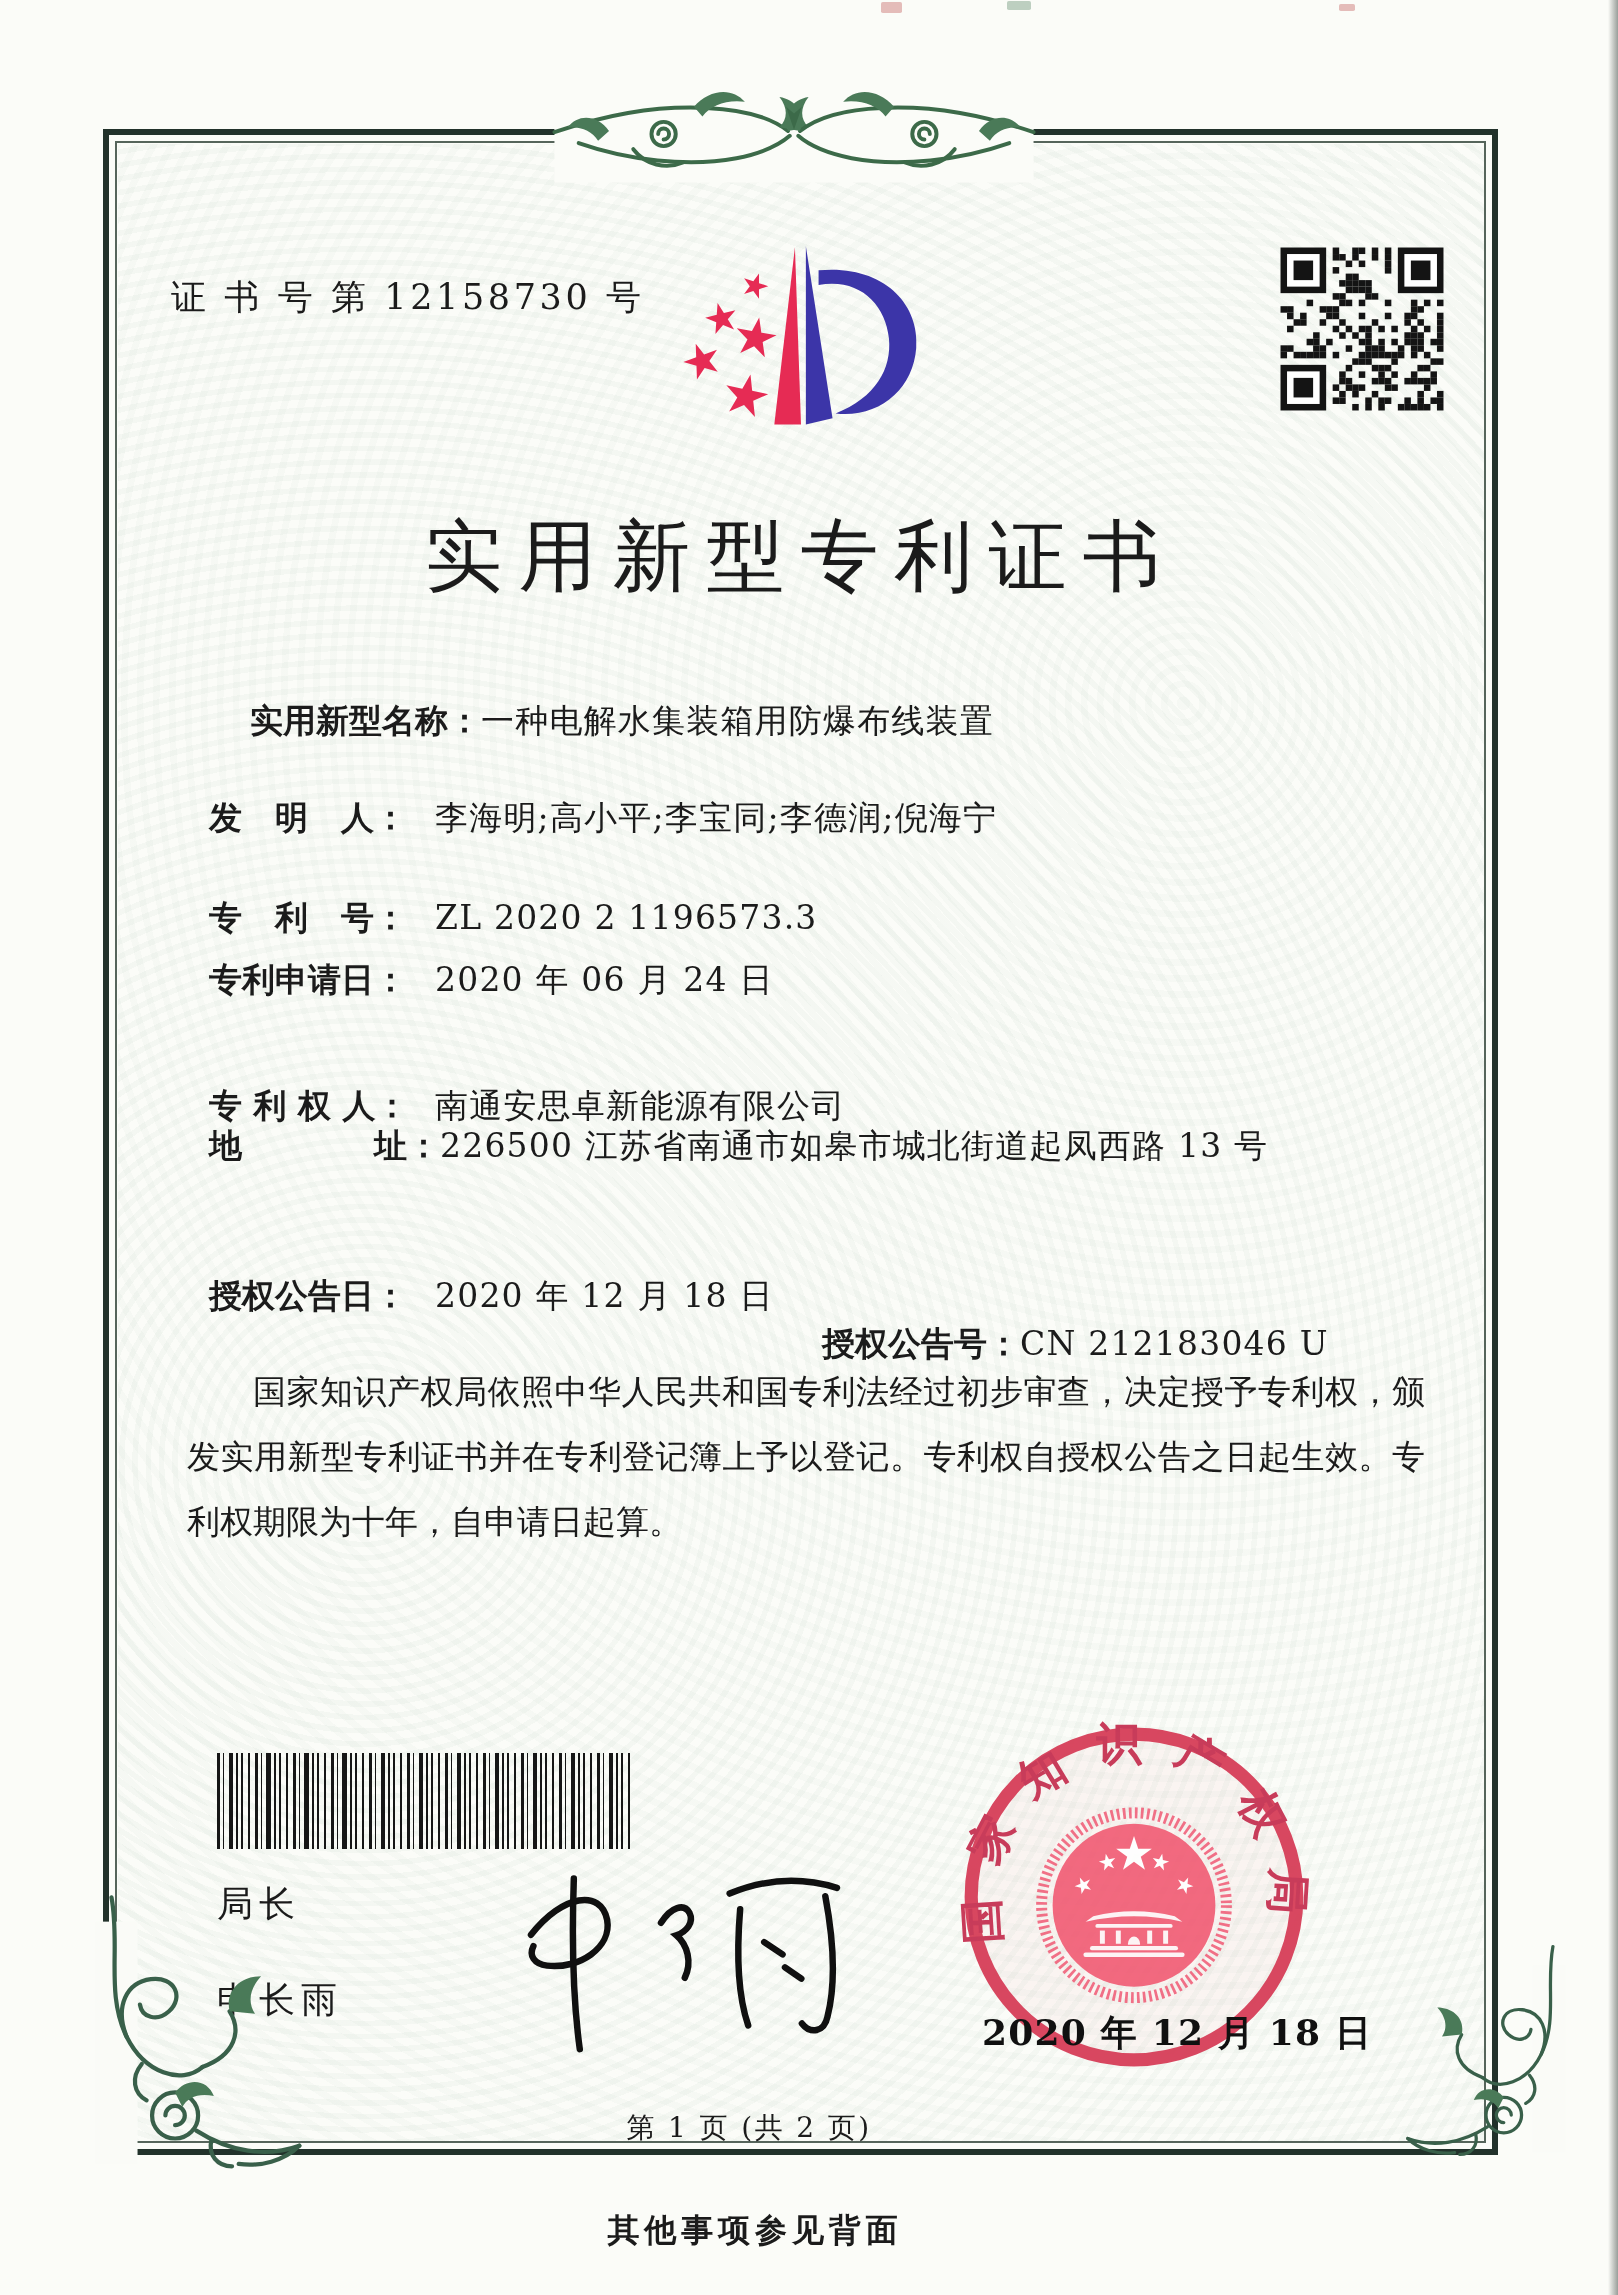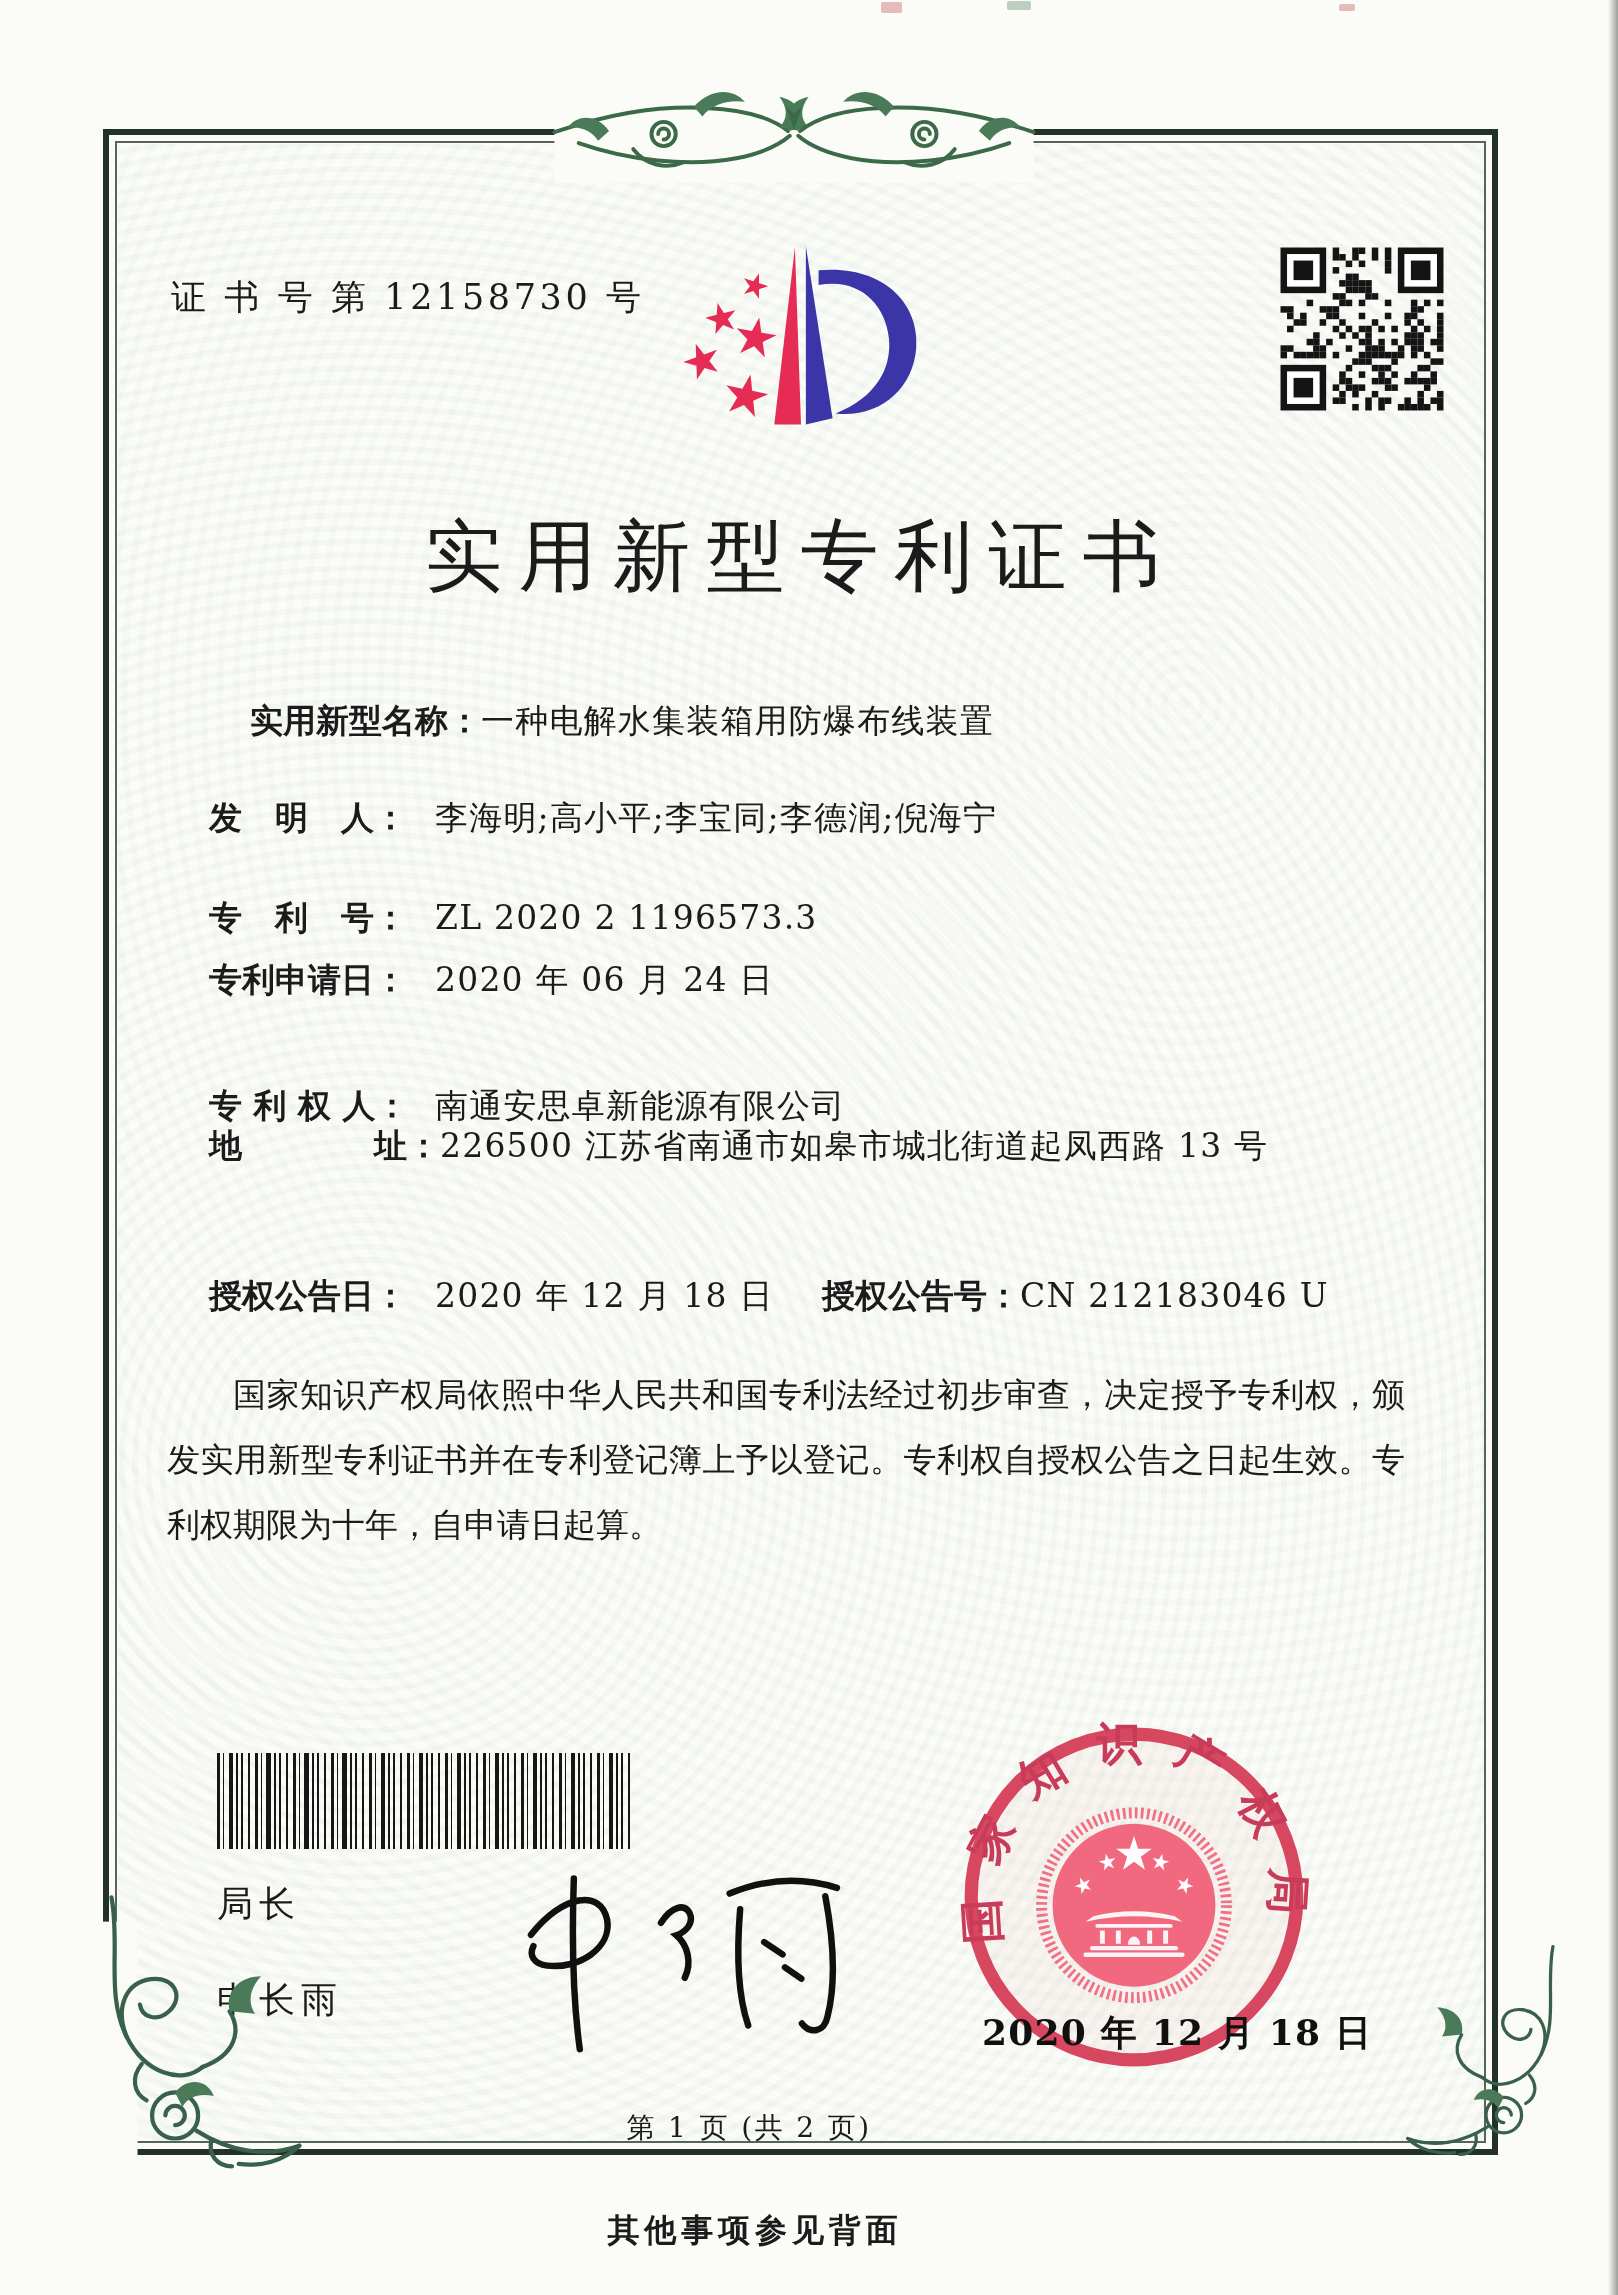--- a/index.html
+++ b/index.html
@@ -33,21 +33,21 @@
   .title{left:103px;top:505px;width:1395px;text-align:center;
     font-size:78px;font-weight:400;letter-spacing:16px;white-space:nowrap;}
   
   .row{left:209px;width:1213px;font-size:33px;white-space:nowrap;}
   .row .lbl{display:inline-block;min-width:226px;font-weight:600;}
   .row .val{letter-spacing:1.2px;}
   .r-name{top:699px;margin-left:41px;} .r-inv{top:796px;} .r-pat{top:896px;}
   .r-fil{top:958px;} .r-own{top:1084px;} .r-addr{top:1124px;} .r-grant{top:1274px;}
   .grant-no{position:absolute;left:613px;top:0;}
   
-  .legal{left:167px;top:1362px;width:1238px;font-size:33px;line-height:65px;text-align:justify;}
+  .legal{left:187px;top:1362px;width:1238px;font-size:33px;line-height:65px;text-align:justify;font-family:Liberation Mono, monospace;}
   .legal p{margin:0;text-indent:2em;}
   
   .barcode{left:217px;top:1753px;width:417px;height:96px;
     background:repeating-linear-gradient(90deg,
       #161616 0 3px, transparent 3px 5.5px, #161616 5.5px 7.3px, transparent 7.3px 11.5px,
       #161616 11.5px 16.4px, transparent 16.4px 19px, #161616 19px 20.6px, transparent 20.6px 24px,
       #161616 24px 26px, transparent 26px 31px, #161616 31px 33px, transparent 33px 38px);}
   .officer-title{left:217px;top:1880px;font-size:36px;letter-spacing:6px;}
   .officer-name{left:217px;top:1976px;font-size:36px;letter-spacing:6px;}
   .signature{left:473px;top:1825px;width:388px;height:255px;transform:rotate(-2deg);}
@@ -304,21 +304,21 @@
   <span class="lbl">专 利 权 人：</span><span class="val">南通安思卓新能源有限公司</span>
 </div>
 <div class="abs row r-addr">
   <span class="lbl">地　　　　址：</span><span class="val">226500 江苏省南通市如皋市城北街道起凤西路 13 号</span>
 </div>
 <div class="abs row r-grant">
   <span>
     <span class="lbl">授权公告日：</span><span class="val">2020 年 12 月 18 日</span>
   </span>
   <span class="grant-no">
-    <span class="lbl" style="min-width:0;">授权公告号：</span><span class="val">CN 212183046 U</span>
+    <span class="lbl" style="min-width:0;margin-top:48px;">授权公告号：</span><span class="val">CN 212183046 U</span>
   </span>
 </div>
 
 <div class="abs legal">
   <p>国家知识产权局依照中华人民共和国专利法经过初步审查，决定授予专利权，颁发实用新型专利证书并在专利登记簿上予以登记。专利权自授权公告之日起生效。专利权期限为十年，自申请日起算。</p>
 </div>
 
 <div class="abs barcode"></div>
 
 <div class="abs officer-title">局长</div>

